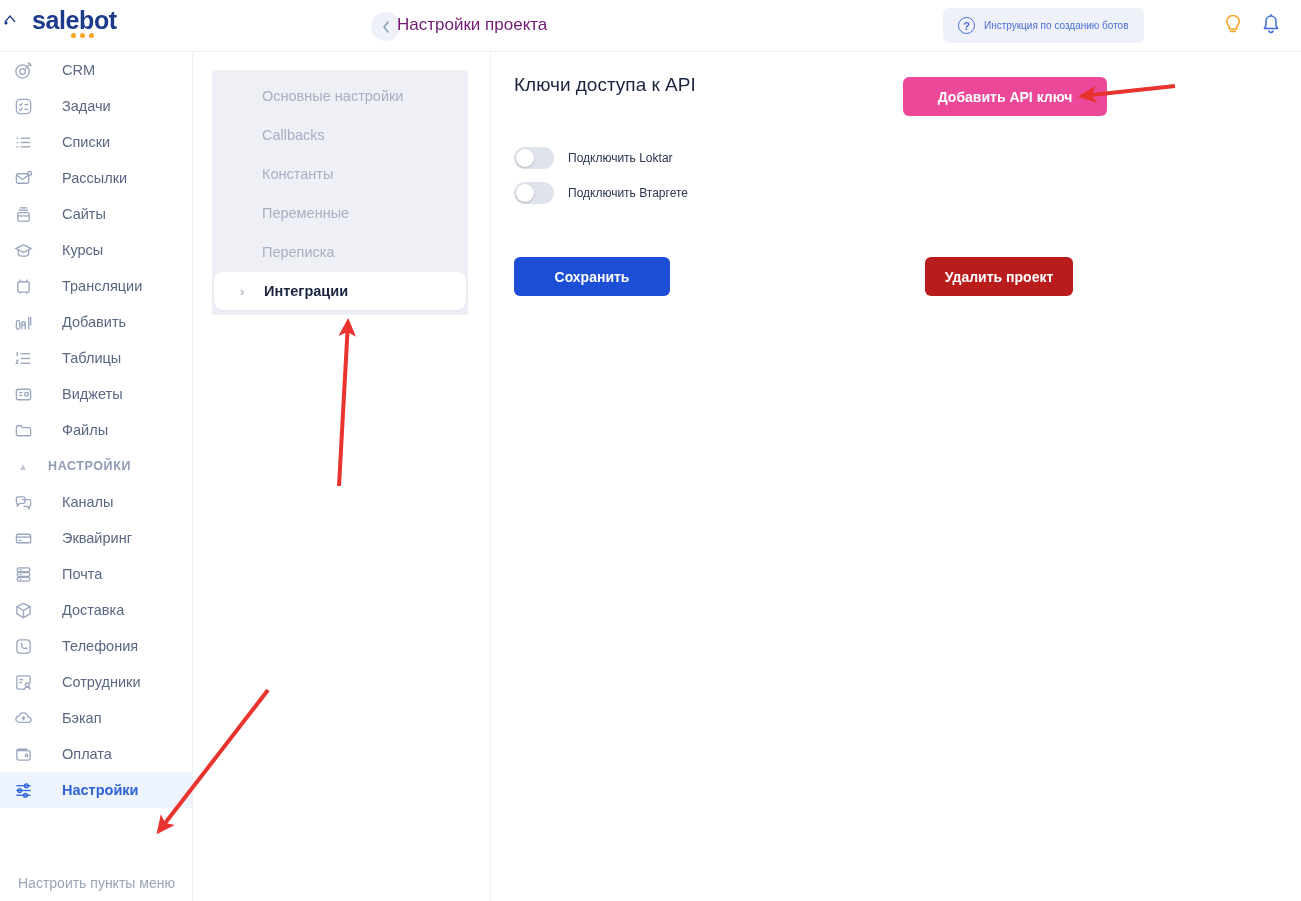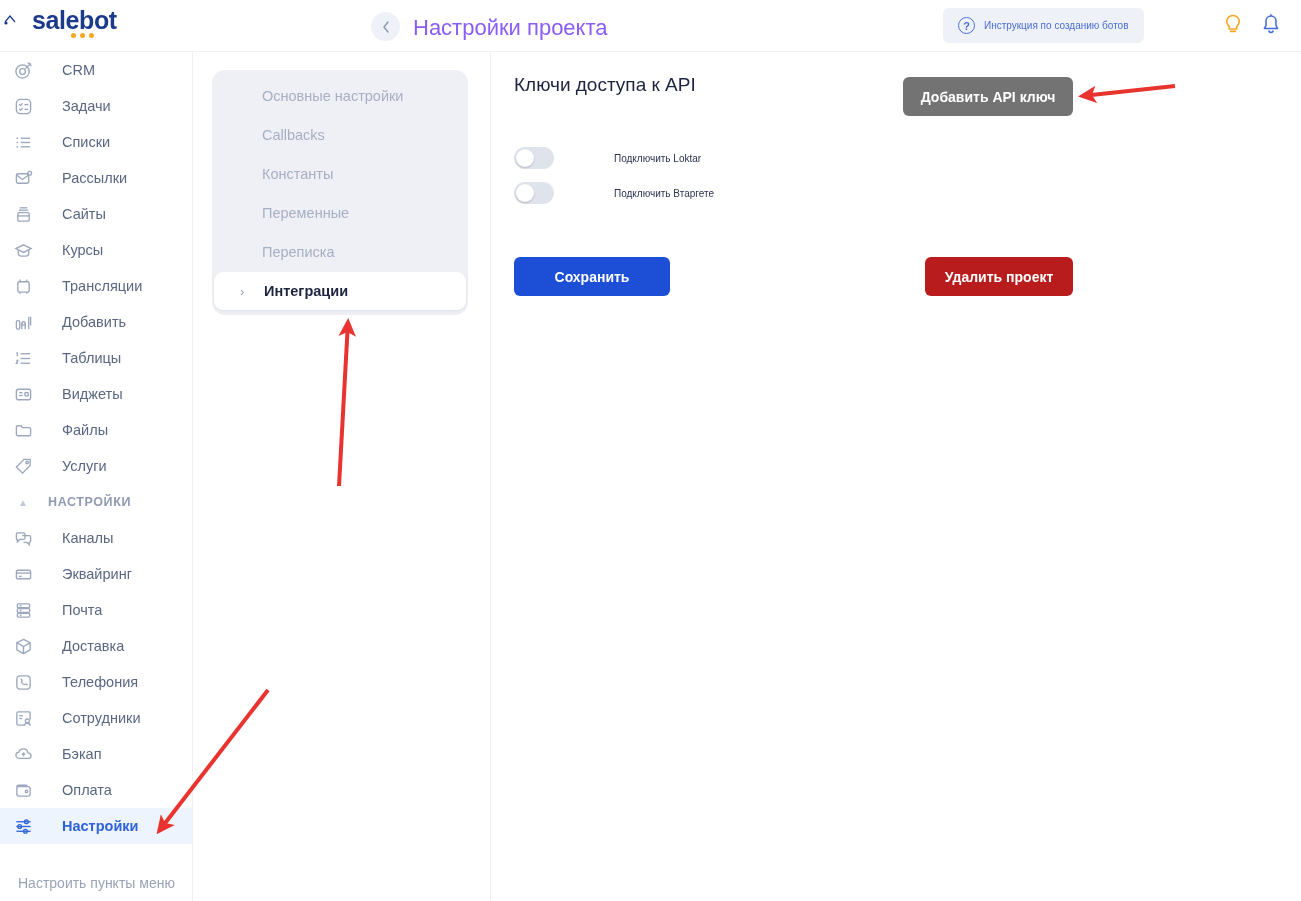--- a/index.html
+++ b/index.html
@@ -31,22 +31,22 @@
     position: absolute; left: 193px; top: 0; width: 1108px; height: 52px;
     background: #fff; border-bottom: 1px solid #eef0f5;
   }
   .back-btn {
     position: absolute; left: 178px; top: 12px; width: 29px; height: 29px;
     border-radius: 50%; background: #eef1f8; border: none; cursor: pointer;
     display: flex; align-items: center; justify-content: center;
     color: #8d9bb5; font-size: 13px;
   }
   .page-title {
-    position: absolute; left: 220px; top: 15px;
-    font-size: 22px; color: #8b5cf6; font-weight: 400;
+    position: absolute; left: 204px; top: 15px;
+    font-size: 17px; color: #701a75; font-weight: 400;
   }
   .instr-pill {
     position: absolute; left: 750px; top: 8px; height: 35px;
     background: #eef1f8; border-radius: 6px; border: none; cursor: pointer;
     display: flex; align-items: center; gap: 9px; padding: 0 15px;
   }
   .instr-pill .q {
     width: 17px; height: 17px; border-radius: 50%;
     border: 1.4px solid #4b6ed6; color: #4b6ed6;
     font-size: 11px; display: flex; align-items: center; justify-content: center;
@@ -88,21 +88,21 @@
     font-size: 14px; color: #9aa4b8; cursor: pointer;
   }
 
   
   .subpanel {
     position: absolute; left: 193px; top: 52px; width: 298px; height: 849px;
     background: #fff; border-right: 1px solid #eef0f5;
   }
   .sub-card {
     position: absolute; left: 19px; top: 18px; width: 256px;
-    background: #eef0f6; border-radius: 13px; padding: 6px 0 4px 0;
+    background: #eef0f6; border-radius: 3px; padding: 6px 0 4px 0;
   }
   .sub-item {
     height: 39px; display: flex; align-items: center; cursor: pointer;
     padding-left: 26px; gap: 12px;
   }
   .sub-item .lbl { font-size: 14.5px; color: #a7afc2; }
   .sub-item .chev { width: 12px; color: #9aa4b8; font-size: 13px; visibility: hidden; }
   .sub-item.active {
     background: #ffffff; border-radius: 9px;
     box-shadow: 0 1px 3px rgba(30,40,70,0.07);
@@ -115,36 +115,36 @@
   .content { position: absolute; left: 491px; top: 52px; width: 810px; height: 849px; background: #fff; }
   .ct-title {
     position: absolute; left: 23px; top: 22px;
     font-size: 19px; color: #1c2540; font-weight: 400;
   }
   .btn {
     border: none; border-radius: 6px; cursor: pointer;
     font-size: 14px; font-weight: 700; color: #fff;
     font-family: "Liberation Sans", sans-serif;
   }
-  .btn-addkey { position: absolute; left: 412px; top: 25px; width: 170px; height: 39px; background: #737373; }
+  .btn-addkey { position: absolute; left: 412px; top: 25px; width: 204px; height: 39px; background: #ec4899; }
   .btn-save   { position: absolute; left: 23px;  top: 205px; width: 156px; height: 39px; background: #1c4fd6; }
   .btn-delete { position: absolute; left: 434px; top: 205px; width: 148px; height: 39px; background: #b91c1c; }
 
   .toggle-row { position: absolute; left: 23px; display: flex; align-items: center; gap: 14px; }
   .toggle-row.r1 { top: 95px; }
   .toggle-row.r2 { top: 130px; }
   .switch {
     width: 40px; height: 22px; border-radius: 11px; background: #dfe3ec;
     position: relative; cursor: pointer; flex: none;
   }
   .switch .knob {
     position: absolute; left: 2px; top: 2px; width: 18px; height: 18px;
     border-radius: 50%; background: #fff; box-shadow: 0 1px 2px rgba(0,0,0,0.2);
   }
-  .toggle-row .lbl { font-size: 10px; color: #2b3450; white-space: nowrap; margin-left: 46px; }
+  .toggle-row .lbl { font-size: 12px; color: #2b3450; white-space: nowrap; }
 
   
   .arrows { position: absolute; left: 0; top: 0; width: 1301px; height: 901px; pointer-events: none; }
 </style>
 </head>
 <body>
 
 <div id="root">
 
   <div class="logo-bar">
@@ -313,29 +313,20 @@
 
     <div class="nav-item">
       <span class="ico">
         <svg width="19" height="19" viewBox="0 0 20 20">
             <path d="M2.5 6.5 C2.5 5.5 3.2 5 4 5 L7.5 5 L9 7 L16 7 C16.9 7 17.5 7.6 17.5 8.5 L17.5 14 C17.5 15 16.9 15.5 16 15.5 L4 15.5 C3.2 15.5 2.5 15 2.5 14 Z"></path>
           </svg>
       </span>
       <span class="lbl">Файлы</span>
     </div>
 
-    <div class="nav-item">
-      <span class="ico">
-        <svg width="19" height="19" viewBox="0 0 20 20">
-            <path d="M10.5 2.5 L17 2.5 L17 9 L9 17 L2.5 10.5 Z"></path>
-            <circle cx="13.8" cy="5.8" r="1.3"></circle>
-          </svg>
-      </span>
-      <span class="lbl">Услуги</span>
-    </div>
 
     <div class="section-head">
       <span class="caret">▲</span>
       <span class="lbl">НАСТРОЙКИ</span>
     </div>
 
     <div class="nav-item">
       <span class="ico">
         <svg width="19" height="19" viewBox="0 0 20 20">
             <path d="M2.5 5.5 C2.5 4.5 3.2 4 4 4 L10 4 C10.9 4 11.5 4.5 11.5 5.5 L11.5 9.5 C11.5 10.5 10.9 11 10 11 L6 11 L3.5 13.5 L3.5 11 C2.9 11 2.5 10.5 2.5 9.5 Z"></path>

